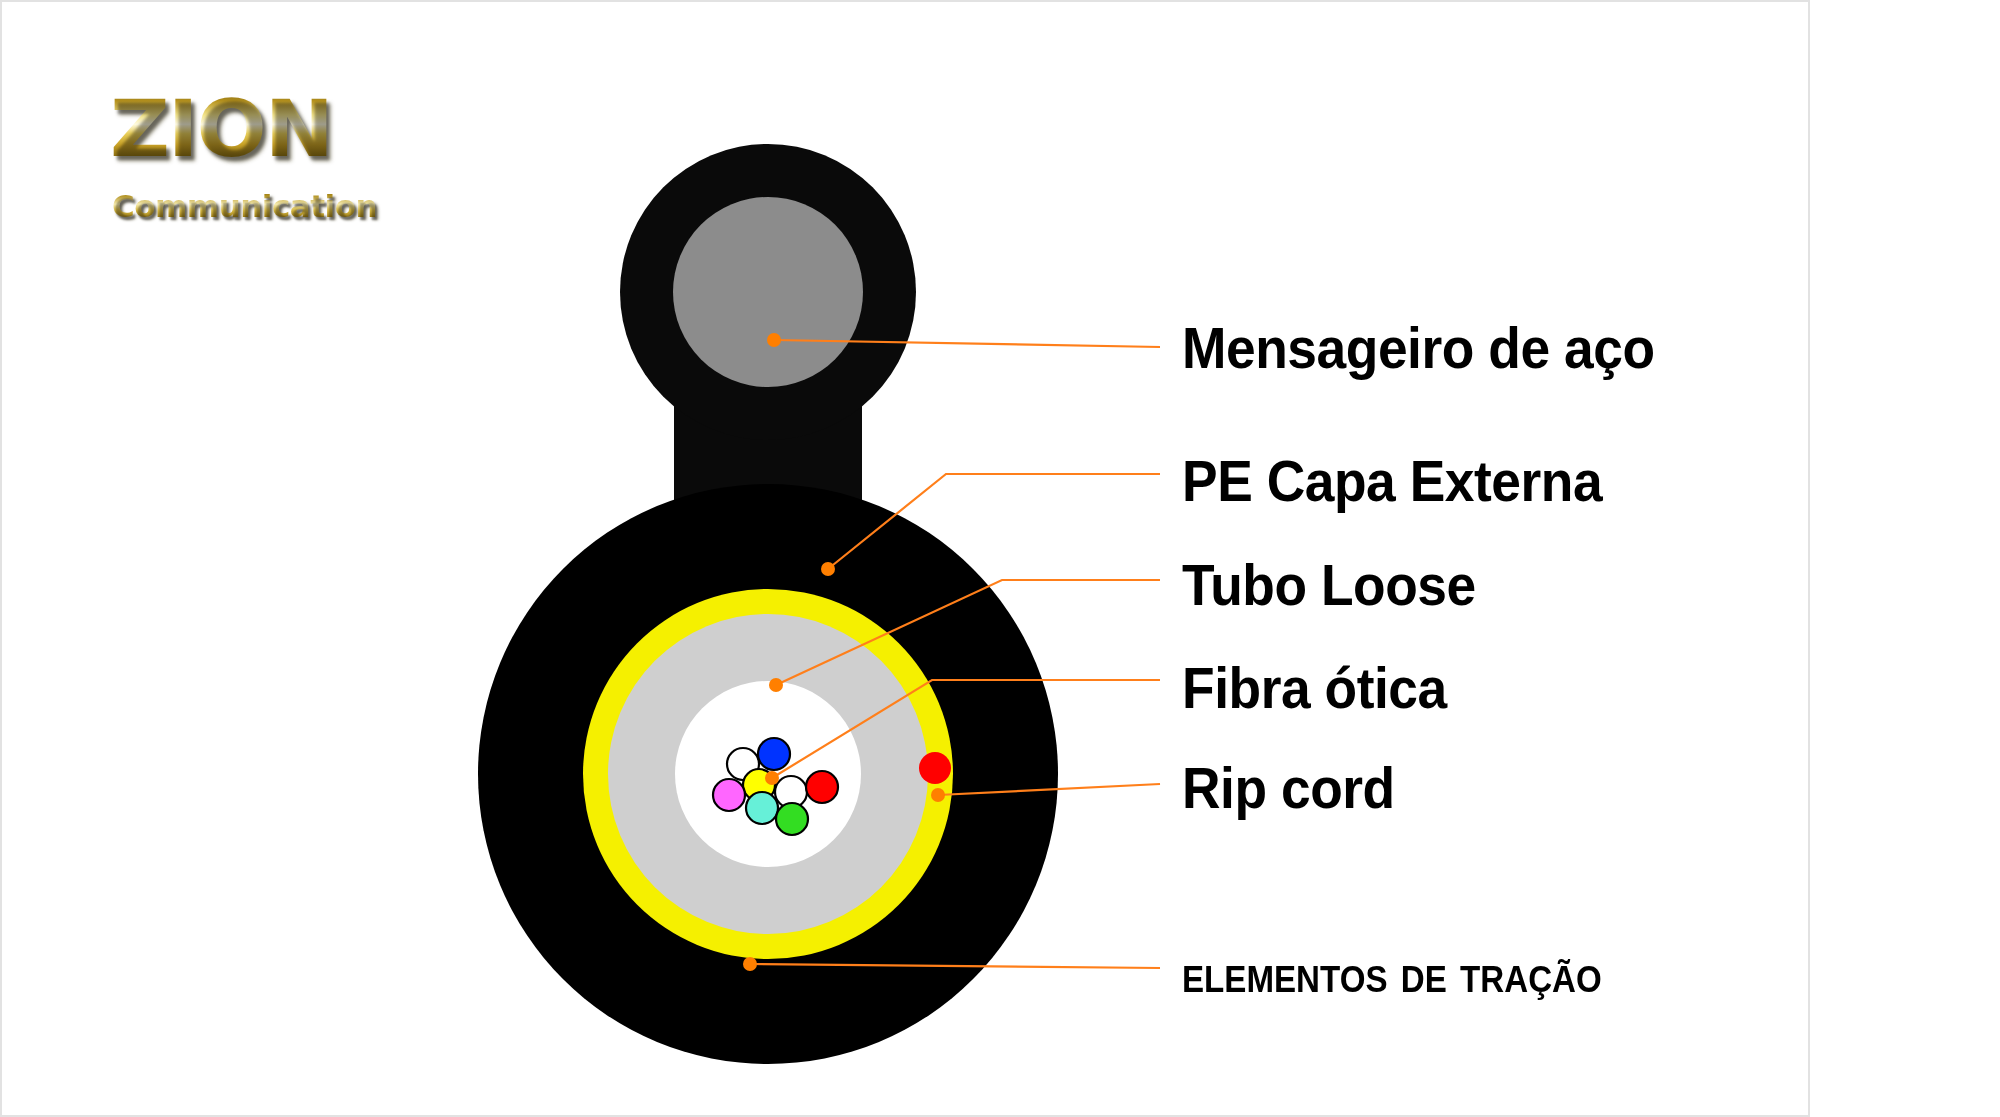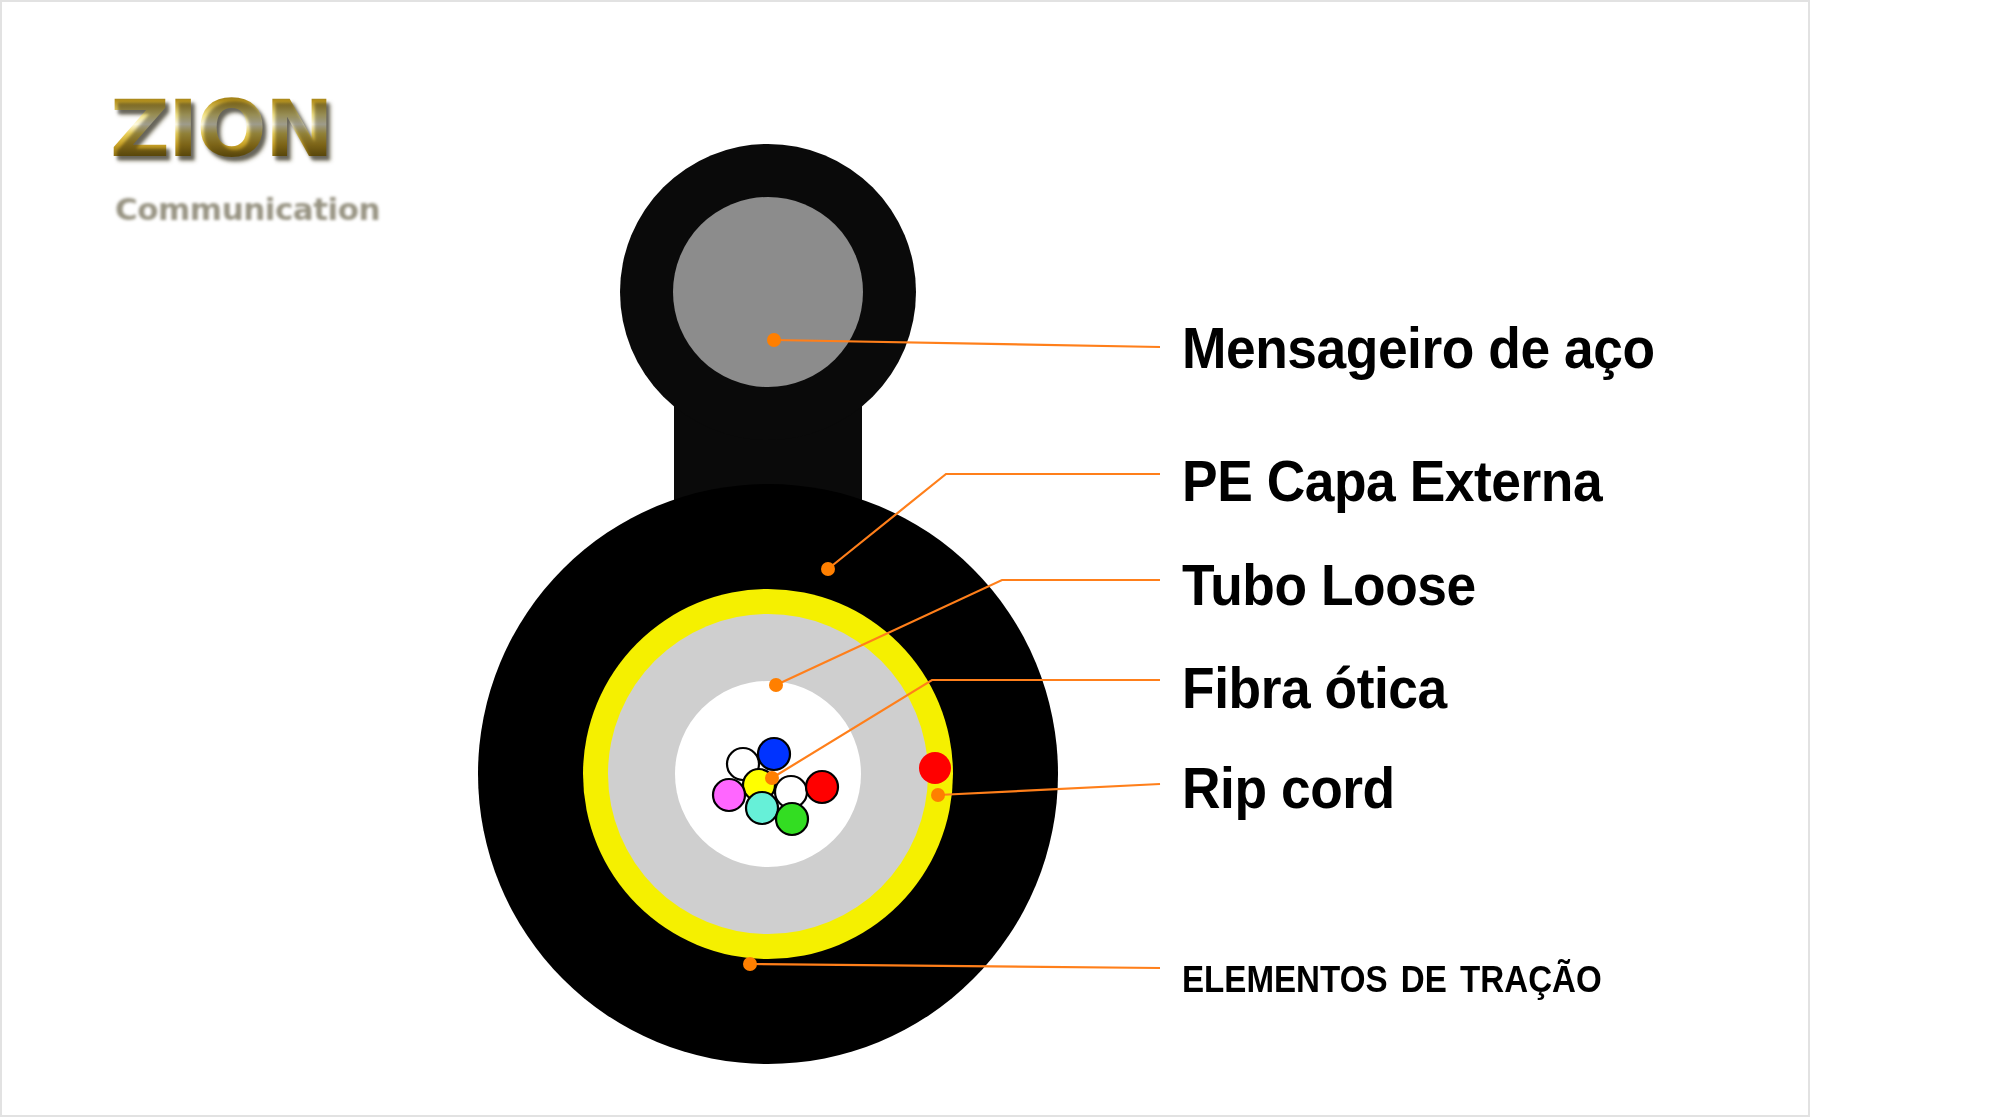--- a/index.html
+++ b/index.html
@@ -122,20 +122,21 @@
 </style>
 </head>
 <body>
 
 <div id="canvas">
 
   <div id="logo">
     <div class="logo-word-shadow">ZION</div>
     <div class="logo-word">ZION</div>
     <div class="logo-sub-shadow">Communication</div>
+    <div class="logo-sub">Communication</div>
   </div>
 
   <svg id="cable-svg" viewBox="0 0 2000 1117">
 
     <rect id="web" x="672" y="380" width="188" height="160" fill="#0a0a0a"></rect>
 
     <circle id="msg-jacket" cx="766" cy="290" r="148" fill="#0a0a0a"></circle>
     <circle id="msg-core" cx="766" cy="290" r="95" fill="#8c8c8c"></circle>
 
     <circle id="main-jacket" cx="766" cy="772" r="290" fill="#000000"></circle>

